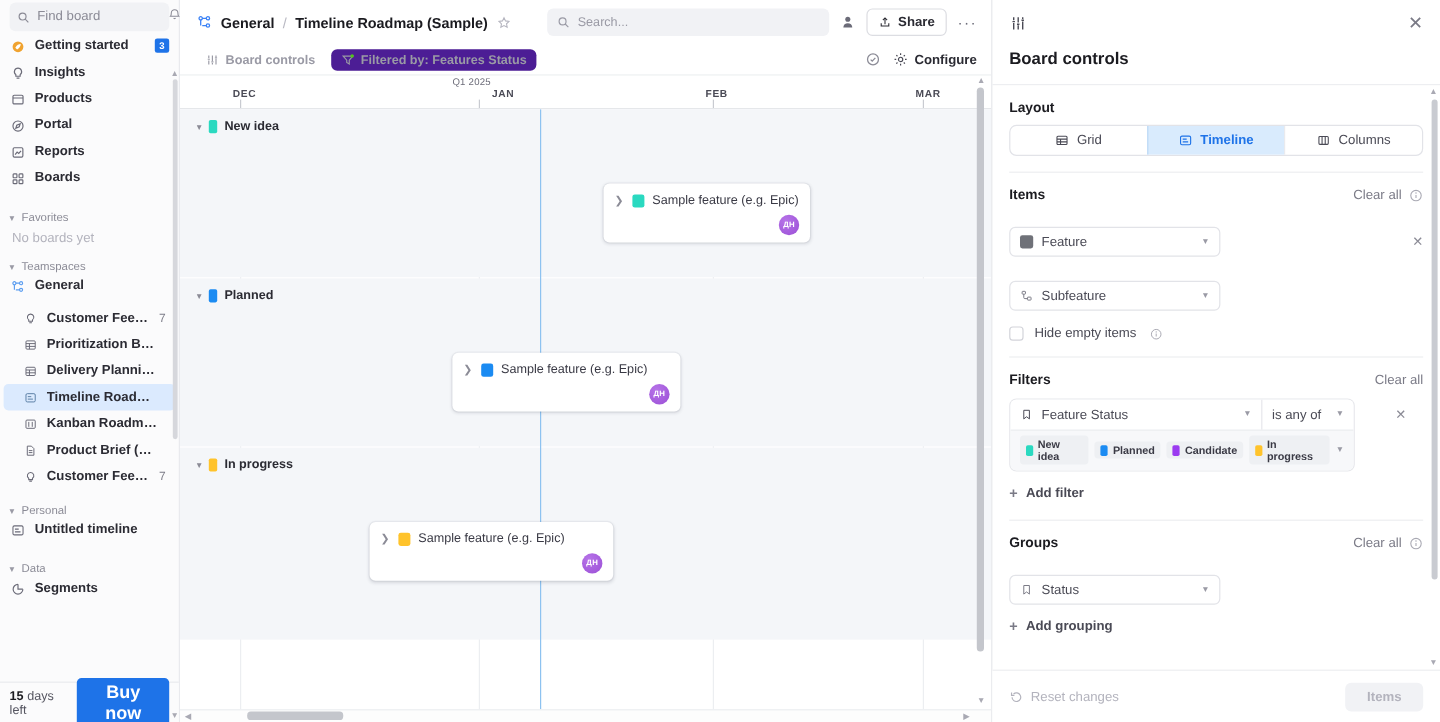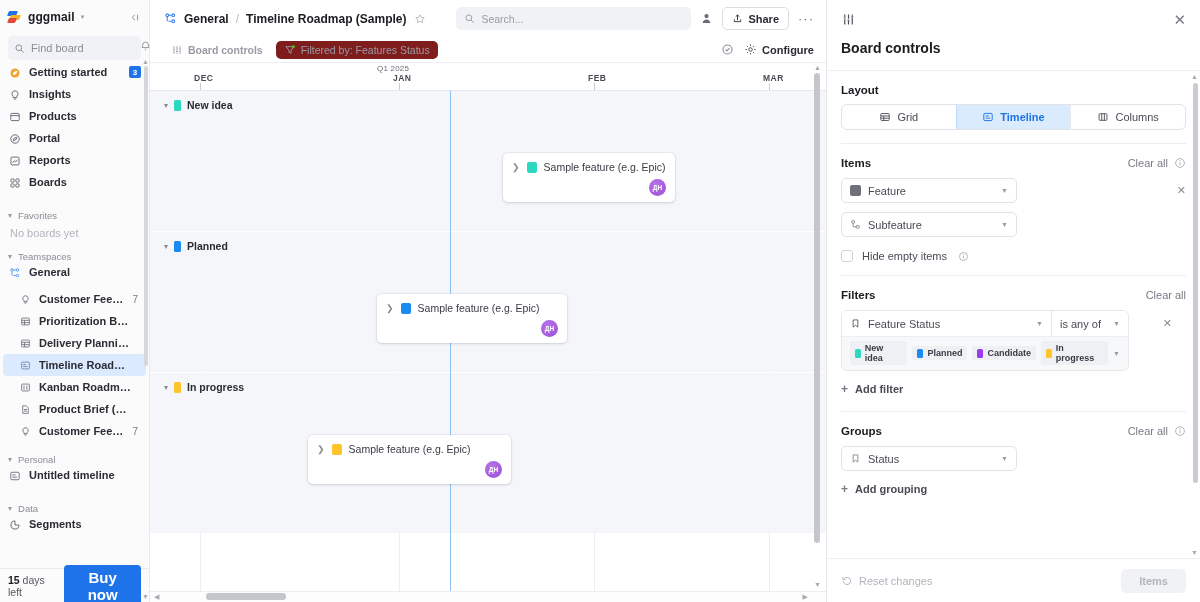--- a/index.html
+++ b/index.html
@@ -119,21 +119,21 @@
   .toolbar {
     height: 25px; display:flex; align-items:center; padding: 0 12px 0 16px; gap: 8px;
     background:#fff;
   }
   .tb-btn {
     display:flex; align-items:center; gap:5px; font-size:10.5px; color:#9a9aa5;
     font-weight:600; padding: 3px 5px; border-radius:4px; cursor:pointer;
   }
   .tb-chip {
     display:flex; align-items:center; gap:5px; font-size:10.5px; color:#9a9aa5;
-    font-weight:400; padding: 3px 8px; border-radius:5px; background:#7f1d1d;
+    font-weight:700; padding: 3px 8px; border-radius:5px; background:#4c1d95;
     cursor:pointer; position:relative;
   }
   .toolbar-right { margin-left:auto; display:flex; align-items:center; gap:10px; }
   .configure {
     display:flex; align-items:center; gap:5px; font-size:11px; color:#2b2b33;
     font-weight:600; cursor:pointer;
   }
   .check-ic { color:#8b8b96; }
 
   
@@ -212,21 +212,21 @@
 
   .field {
     height: 25px; border:1px solid #e2e3e8; border-radius:5px; background:#fff;
     display:flex; align-items:center; gap:7px; padding: 0 8px; width: 176px;
     font-size:11px; color:#4a4a55;
   }
   .field .fi { color:#7a7a86; display:flex; }
   .field .dd { margin-left:auto; font-size:7px; color:#9a9aa5; }
   .sq-grey { width:11px; height:11px; border-radius:2px; background:#6f7178; }
   .row-x { margin-left:auto; color:#8b8b96; font-size:11px; cursor:pointer; }
-  .item-row { display:flex; align-items:center; margin-top: 9px; }
+  .item-row { display:flex; align-items:center; margin-top: 20px; }
 
   .chkrow { display:flex; align-items:flex-end; gap:9px; margin-top: 13px; }
   .chk { width:12px; height:12px; border:1px solid #d3d4da; border-radius:3px; background:#fff;}
   .chkrow .lbl { font-size:11px; color:#4a4a55; }
 
   .filter-card {
     margin-top: 9px; border:1px solid #e6e7eb; border-radius:6px; overflow:hidden;
     width: 288px;
   }
   .fc-top { display:flex; align-items:stretch; height:25px; background:#fff; }
@@ -259,35 +259,20 @@
     font-size:11px; font-weight:600; padding: 6px 18px; cursor:default;
   }
   svg { display:block; }
 </style>
 </head>
 <body>
 
 <div class="app">
 
   <aside class="sidebar">
-    <div class="sb-top">
-      <span class="logo">
-          <i class="b1"></i>
-          <i class="b2"></i>
-          <i class="b3"></i>
-        </span>
-      <span class="ws-name">gggmail</span>
-      <span class="caret-sm">▾</span>
-      <span class="collapse-ic">
-        <svg width="11" height="11" viewBox="0 0 16 16" fill="none" stroke="currentColor" stroke-width="1.4">
-            <path d="M7 4 3.5 8 7 12"></path>
-            <path d="M11 4 11 12"></path>
-          </svg>
-      </span>
-    </div>
 
     <div class="sb-search">
       <svg width="11" height="11" viewBox="0 0 16 16" fill="none" stroke="#8b8b96" stroke-width="1.4">
           <circle cx="7" cy="7" r="4.2"></circle>
           <path d="M10.2 10.2 14 14"></path>
         </svg>
       <span class="txt">Find board</span>
       <span class="bell">
         <svg width="11" height="11" viewBox="0 0 16 16" fill="none" stroke="#8b8b96" stroke-width="1.3">
             <path d="M4 7a4 4 0 1 1 8 0c0 3 1 4 1 4H3s1-1 1-4z"></path>
@@ -563,21 +548,21 @@
           <span>Configure</span>
         </span>
       </div>
     </div>
 
     <div class="canvas">
 
       <div class="tl-head">
         <span class="tl-quarter" style="left:227px">Q1 2025</span>
         <span class="tl-month" style="left:44px">DEC</span>
-        <span class="tl-month" style="left:243px">JAN</span>
+        <span class="tl-month" style="left:260px">JAN</span>
         <span class="tl-month" style="left:438px">FEB</span>
         <span class="tl-month" style="left:613px">MAR</span>
         <i class="tl-tick" style="left:50px"></i>
         <i class="tl-tick" style="left:249px"></i>
         <i class="tl-tick" style="left:444px"></i>
         <i class="tl-tick" style="left:619px"></i>
       </div>
 
       <div class="tl-body">
         <i class="vline" style="left:50px"></i>

